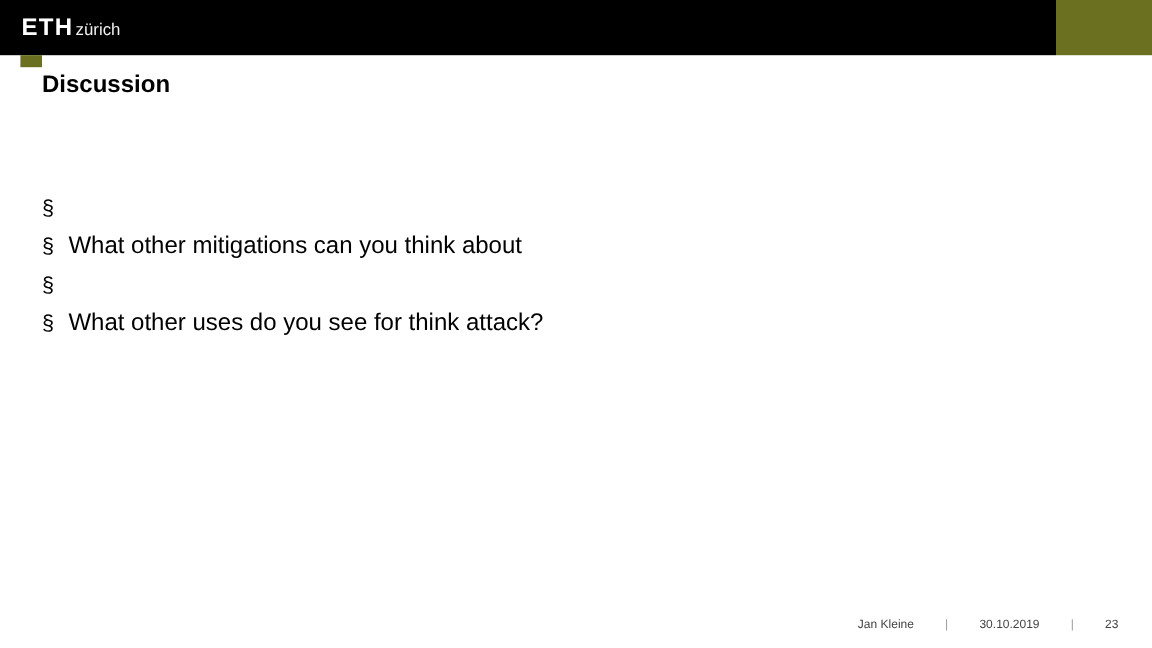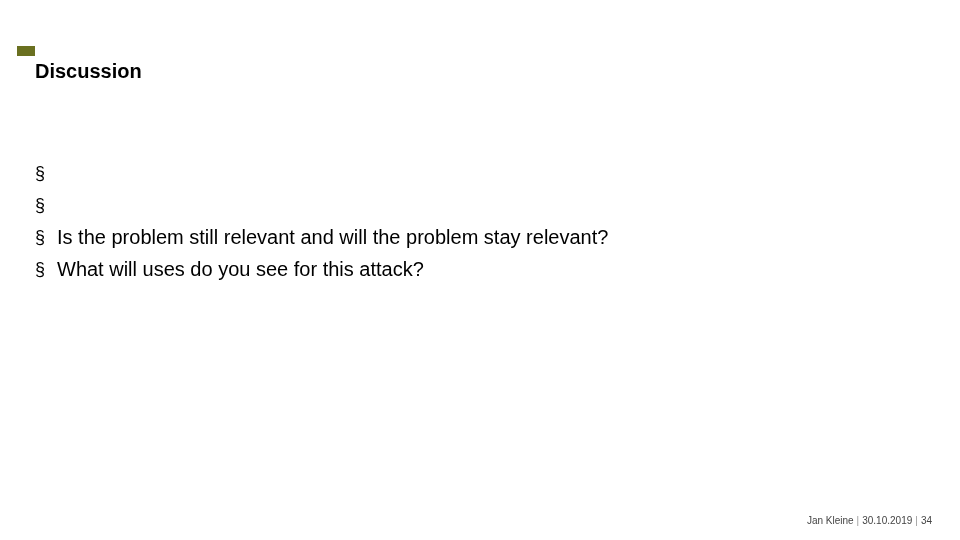--- a/index.html
+++ b/index.html
@@ -113,56 +113,65 @@
     color: var(--text);
   }
 
   
   .footer {
     position: absolute;
     bottom: 14px;
     right: 28px;
     display: flex;
     align-items: flex-end;
-    gap: 3px;
+    gap: 26px;
     font-size: 10px;
     color: var(--muted);
   }
   .footer .sep {
     color: #999999;
   }
 </style>
 </head>
 <body>
 
 <div class="slide">
 
+  <div class="header">
+    <div class="black-segment">
+      <div class="eth-logo">
+        <span class="eth">ETH</span>
+        <span class="zurich">zürich</span>
+      </div>
+    </div>
+    <div class="olive-segment"></div>
+  </div>
 
   <div class="accent-tab"></div>
 
   <div class="title">Discussion</div>
 
   <div class="bullets">
     <div class="bullet-row">
       <span class="bullet-mark">§</span>
     </div>
     <div class="bullet-row">
       <span class="bullet-mark">§</span>
+      <span class="bullet-text">What other mitigations can you think about</span>
     </div>
     <div class="bullet-row">
       <span class="bullet-mark">§</span>
-      <span class="bullet-text">Is the problem still relevant and will the problem stay relevant?</span>
     </div>
     <div class="bullet-row">
       <span class="bullet-mark">§</span>
-      <span class="bullet-text">What will uses do you see for this attack?</span>
+      <span class="bullet-text">What other uses do you see for think attack?</span>
     </div>
   </div>
 
   <div class="footer">
     <span>Jan Kleine</span>
     <span class="sep">|</span>
     <span>30.10.2019</span>
     <span class="sep">|</span>
-    <span>34</span>
+    <span>23</span>
   </div>
 
 </div>
 
 </body></html>

